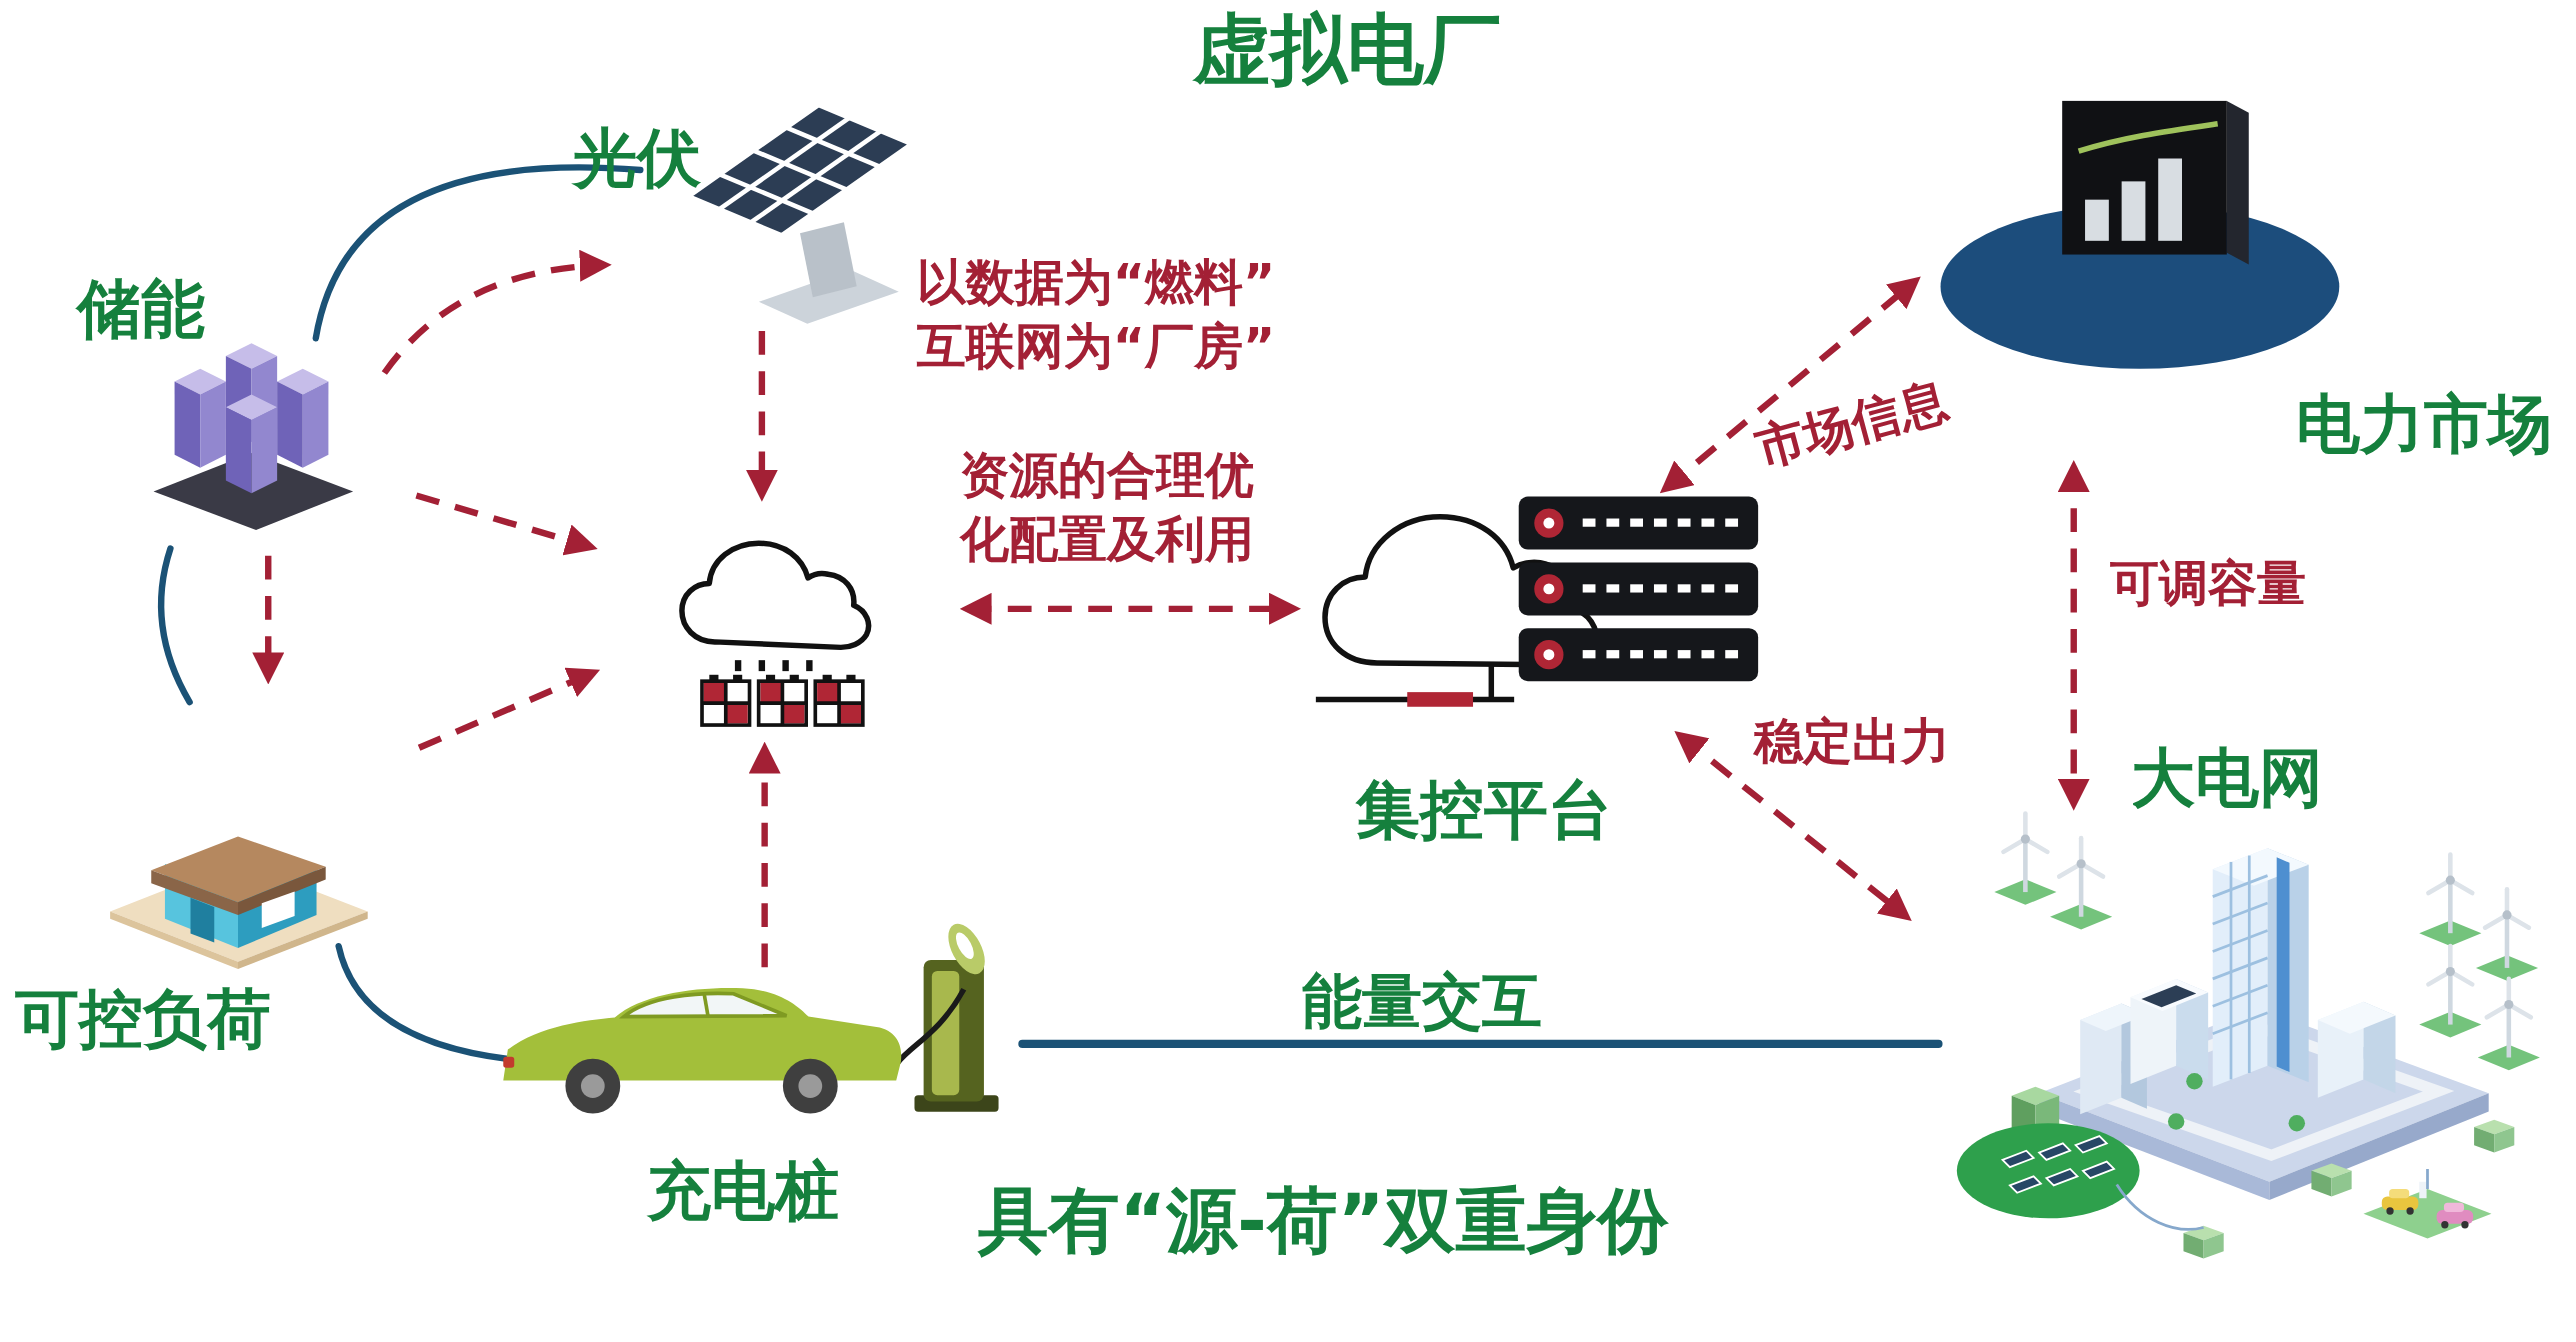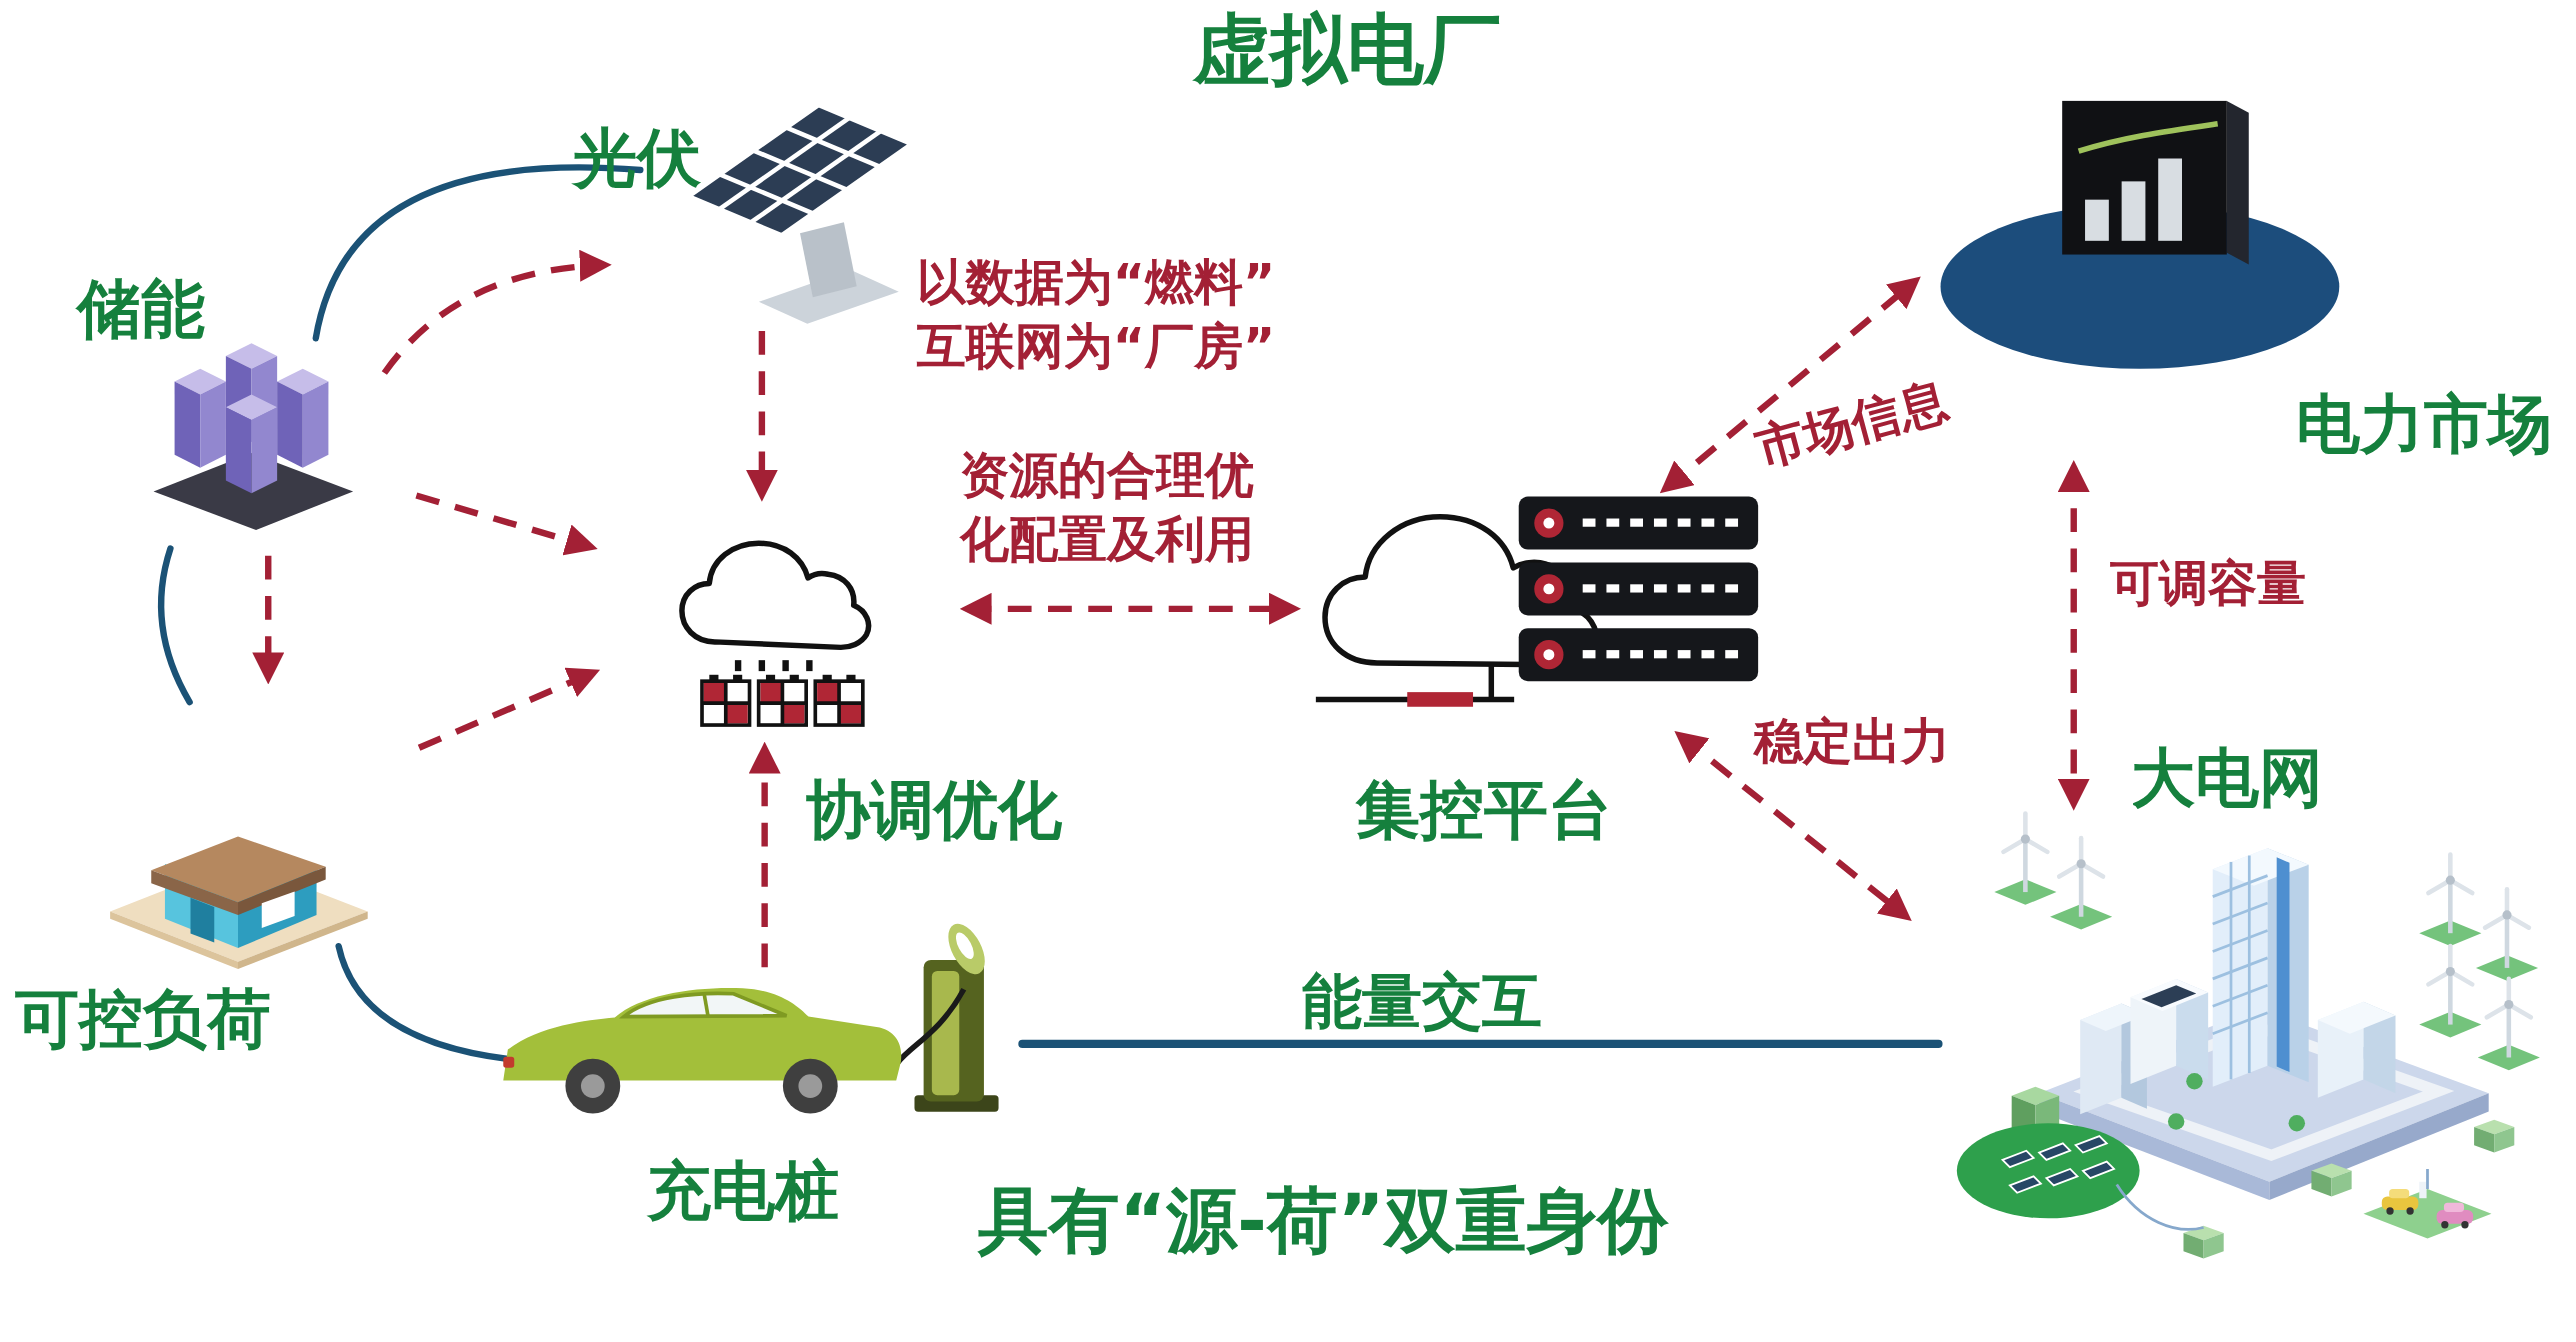--- a/index.html
+++ b/index.html
@@ -383,21 +383,20 @@
       <path d="M575,420 L575,398"></path>
     </g>
   </svg>
 
   <div class="label title-label" style="left:1347px;top:5.5px">虚拟电厂</div>
 
   <div class="label node-label" style="left:637px;top:96px">光伏</div>
   <div class="label node-label" style="left:141px;top:247px">储能</div>
   <div class="label node-label" style="left:143px;top:957px">可控负荷</div>
   <div class="label node-label" style="left:743px;top:1129px">充电桩</div>
-  <div class="label node-label" style="left:934px;top:748px">协调优化</div>
   <div class="label node-label" style="left:1484px;top:748px">集控平台</div>
   <div class="label node-label" style="left:2424px;top:362px">电力市场</div>
   <div class="label node-label" style="left:2227px;top:716px">大电网</div>
 
   <div class="red-note" style="left:1096px;top:251px">
     <div>以数据为“燃料”</div>
     <div>互联网为“厂房”</div>
   </div>
   <div class="red-note" style="left:1107px;top:444px">
     <div>资源的合理优</div>

